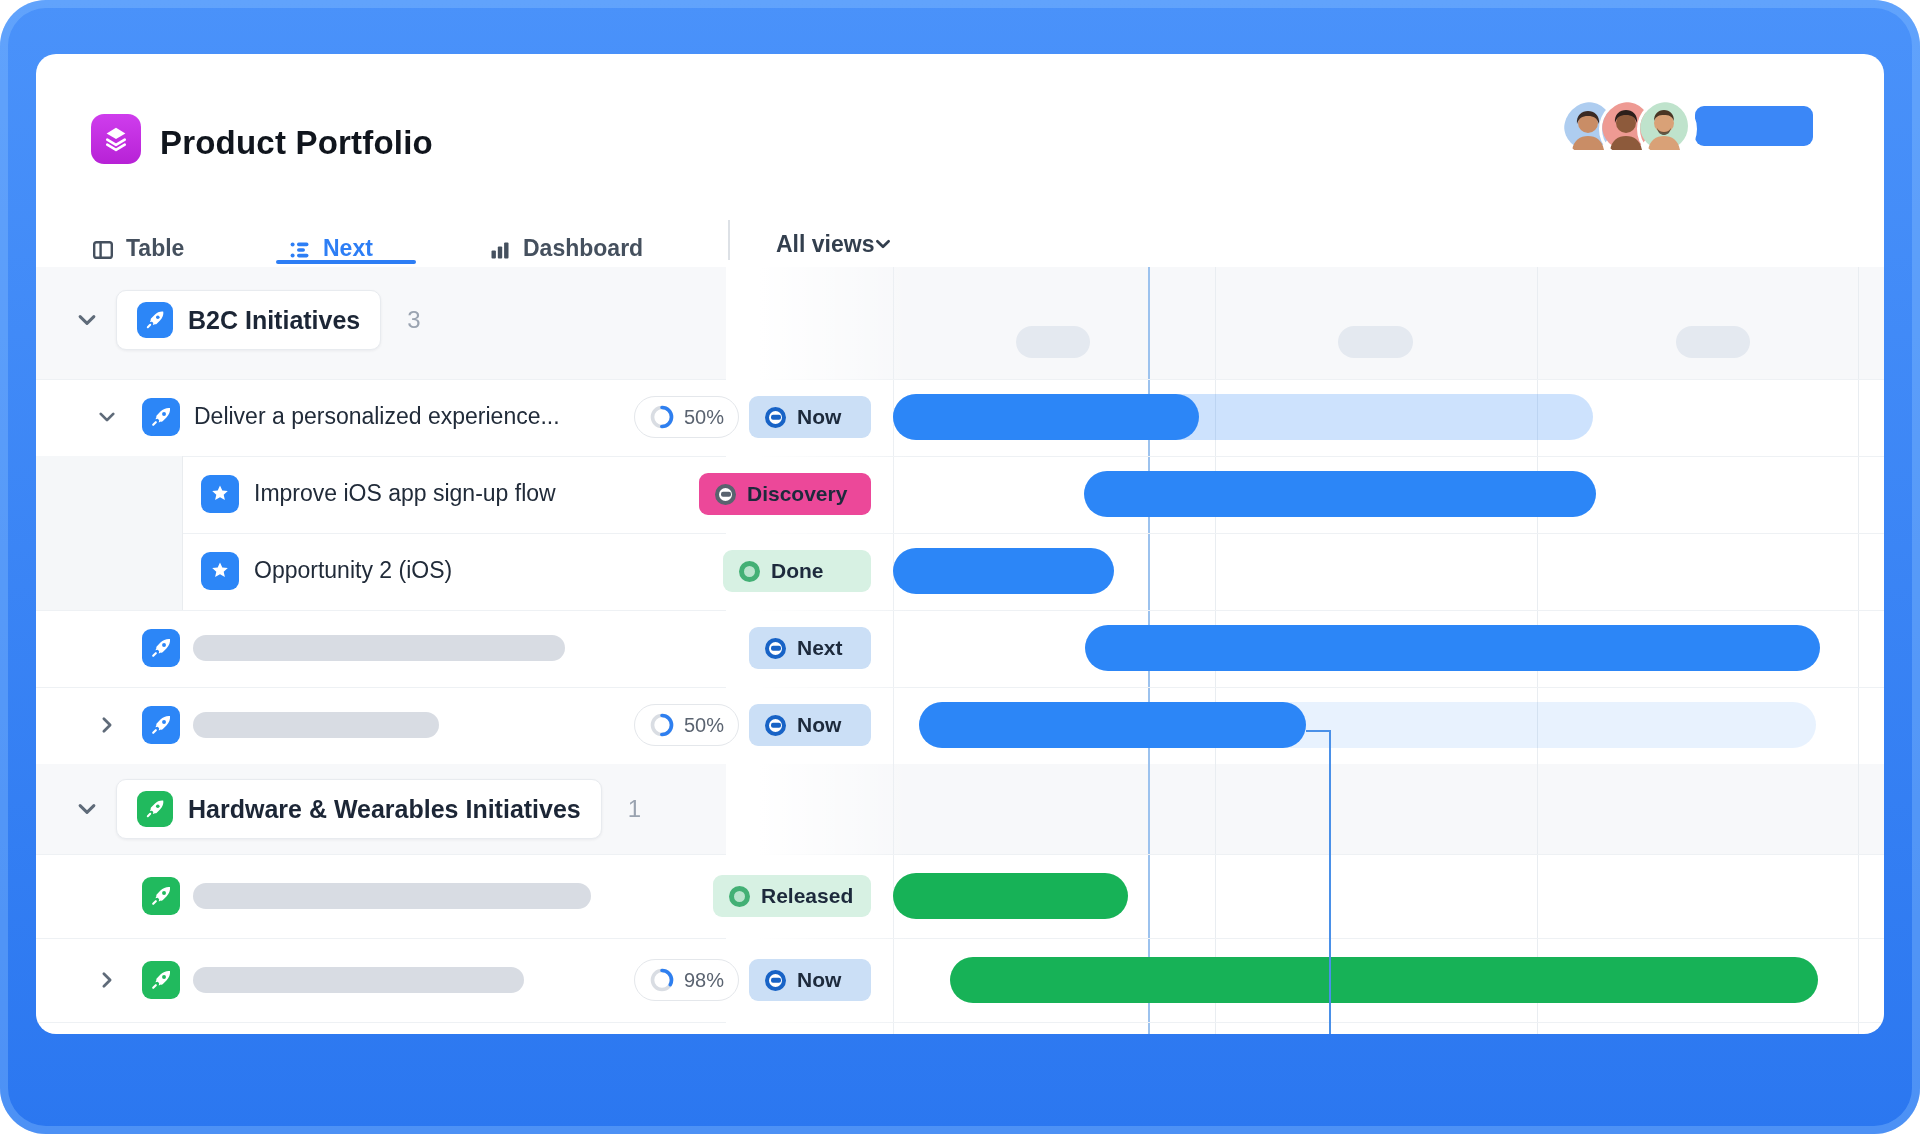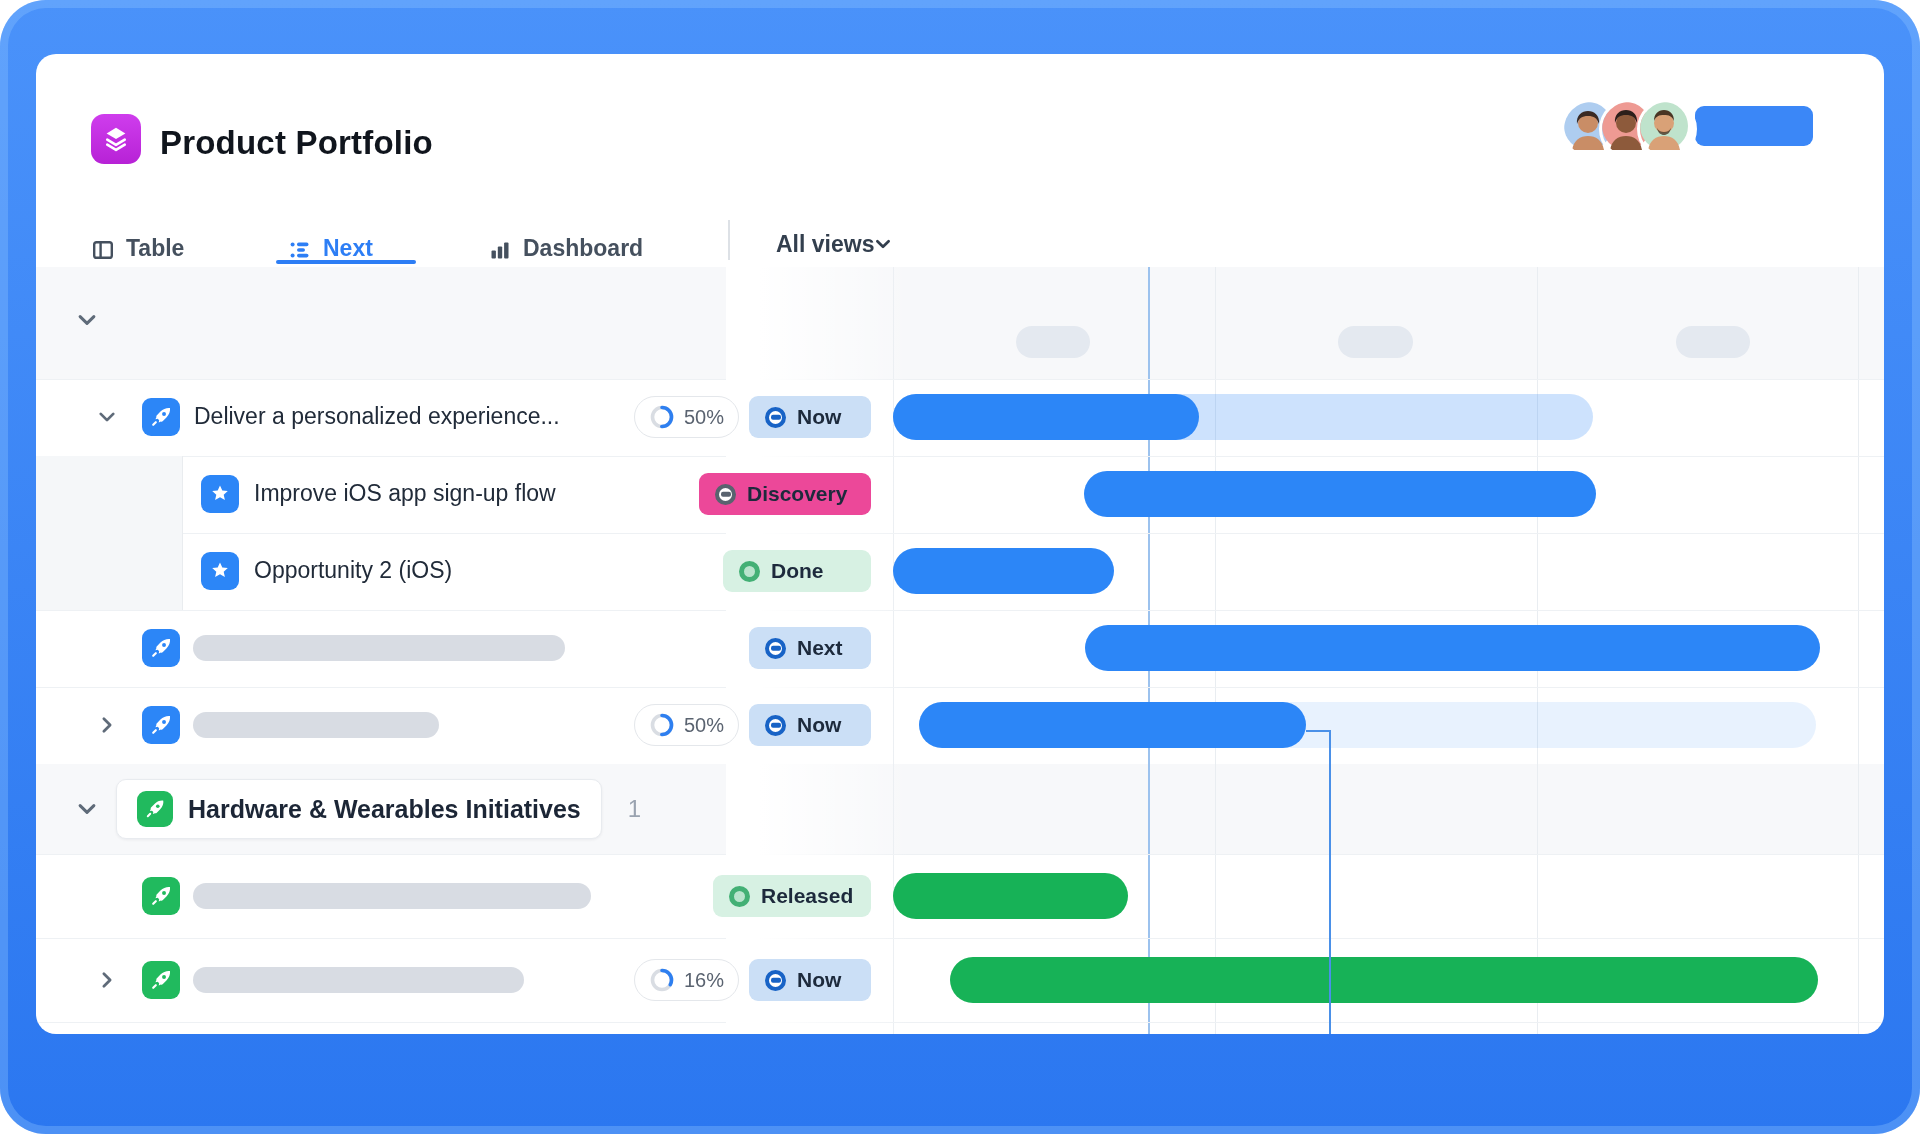--- a/index.html
+++ b/index.html
@@ -173,20 +173,33 @@
     <div class="abs conn" style="left:1270px;top:676px;width:25px;height:2px;"></div>
     <div class="abs conn" style="left:1293px;top:676px;width:2px;height:327px;"></div>
     <div class="abs conn" style="left:1293px;top:1002px;width:14px;height:2px;"></div>
     <div class="abs conn-arrow" style="position:absolute;left:1305px;top:996px;"></div>
 
     <div class="abs chev" style="left:38px;top:253px;">
       <svg width="22" height="22" viewBox="0 0 16 16">
           <polyline points="3,5.5 8,10.5 13,5.5" fill="none" stroke="#5f6b79" stroke-width="2.2" stroke-linecap="round" stroke-linejoin="round"></polyline>
         </svg>
     </div>
+    <div class="abs sec-head" style="left:80px;top:237px;">
+      <div class="chip">
+        <span class="icon-sq sq-blue" style="width:36px;height:36px;">
+          <svg width="24" height="24" viewBox="0 0 24 24">
+              <path d="M20.3 3.7c.4 3-.8 6.3-3.3 8.8l-3.5 3.5c-.4.4-1.1.5-1.6.2l-2 .9.4-2.1-1.3-1.3-2.1.4.9-2c-.3-.5-.2-1.2.2-1.6l3.5-3.5c2.5-2.5 5.8-3.7 8.8-3.3z" fill="#fff"></path>
+              <circle cx="14.8" cy="9.2" r="1.8" fill="#2c86f7"></circle>
+              <path d="M7.2 16.8l-2.4 2.4" stroke="#fff" stroke-width="2" stroke-linecap="round"></path>
+            </svg>
+        </span>
+        <span>B2C Initiatives</span>
+      </div>
+      <span class="sec-count">3</span>
+    </div>
 
     <div class="abs substrip"></div>
 
     <div class="abs chev" style="left:58px;top:350px;">
       <svg width="20" height="20" viewBox="0 0 16 16">
           <polyline points="3,5.5 8,10.5 13,5.5" fill="none" stroke="#5f6b79" stroke-width="2.2" stroke-linecap="round" stroke-linejoin="round"></polyline>
         </svg>
     </div>
     <span class="abs icon-sq sq-blue" style="left:106px;top:344px;width:38px;height:38px;">
       <svg width="26" height="26" viewBox="0 0 24 24">
@@ -311,21 +324,21 @@
           <circle cx="14.8" cy="9.2" r="1.8" fill="#21ba5e"></circle>
           <path d="M7.2 16.8l-2.4 2.4" stroke="#fff" stroke-width="2" stroke-linecap="round"></path>
         </svg>
     </span>
     <div class="abs skel" style="left:157px;top:913px;width:331px;"></div>
     <div class="abs ppill" style="left:598px;top:905px;">
       <svg class="ring" width="26" height="26" viewBox="0 0 26 26">
         <circle cx="13" cy="13" r="9.5" fill="none" stroke="#d9dde3" stroke-width="3.6"></circle>
         <circle class="arc" cx="13" cy="13" r="9.5" fill="none" stroke="#2e7ff0" stroke-width="3.6" stroke-linecap="round" transform="rotate(-90 13 13)" stroke-dasharray="19.697785938008003 59.690260418206066"></circle>
       </svg>
-      <span>16%</span>
+      <span>98%</span>
     </div>
     <div class="abs badge b-blue" style="left:713px;top:905px;width:122px;">
       <span class="sico blue"></span>
       <span>Now</span>
     </div>
 
     <div class="abs chev" style="left:58px;top:997px;">
       <svg width="20" height="20" viewBox="0 0 16 16">
           <polyline points="5.5,3 10.5,8 5.5,13" fill="none" stroke="#5f6b79" stroke-width="2.2" stroke-linecap="round" stroke-linejoin="round"></polyline>
         </svg>

